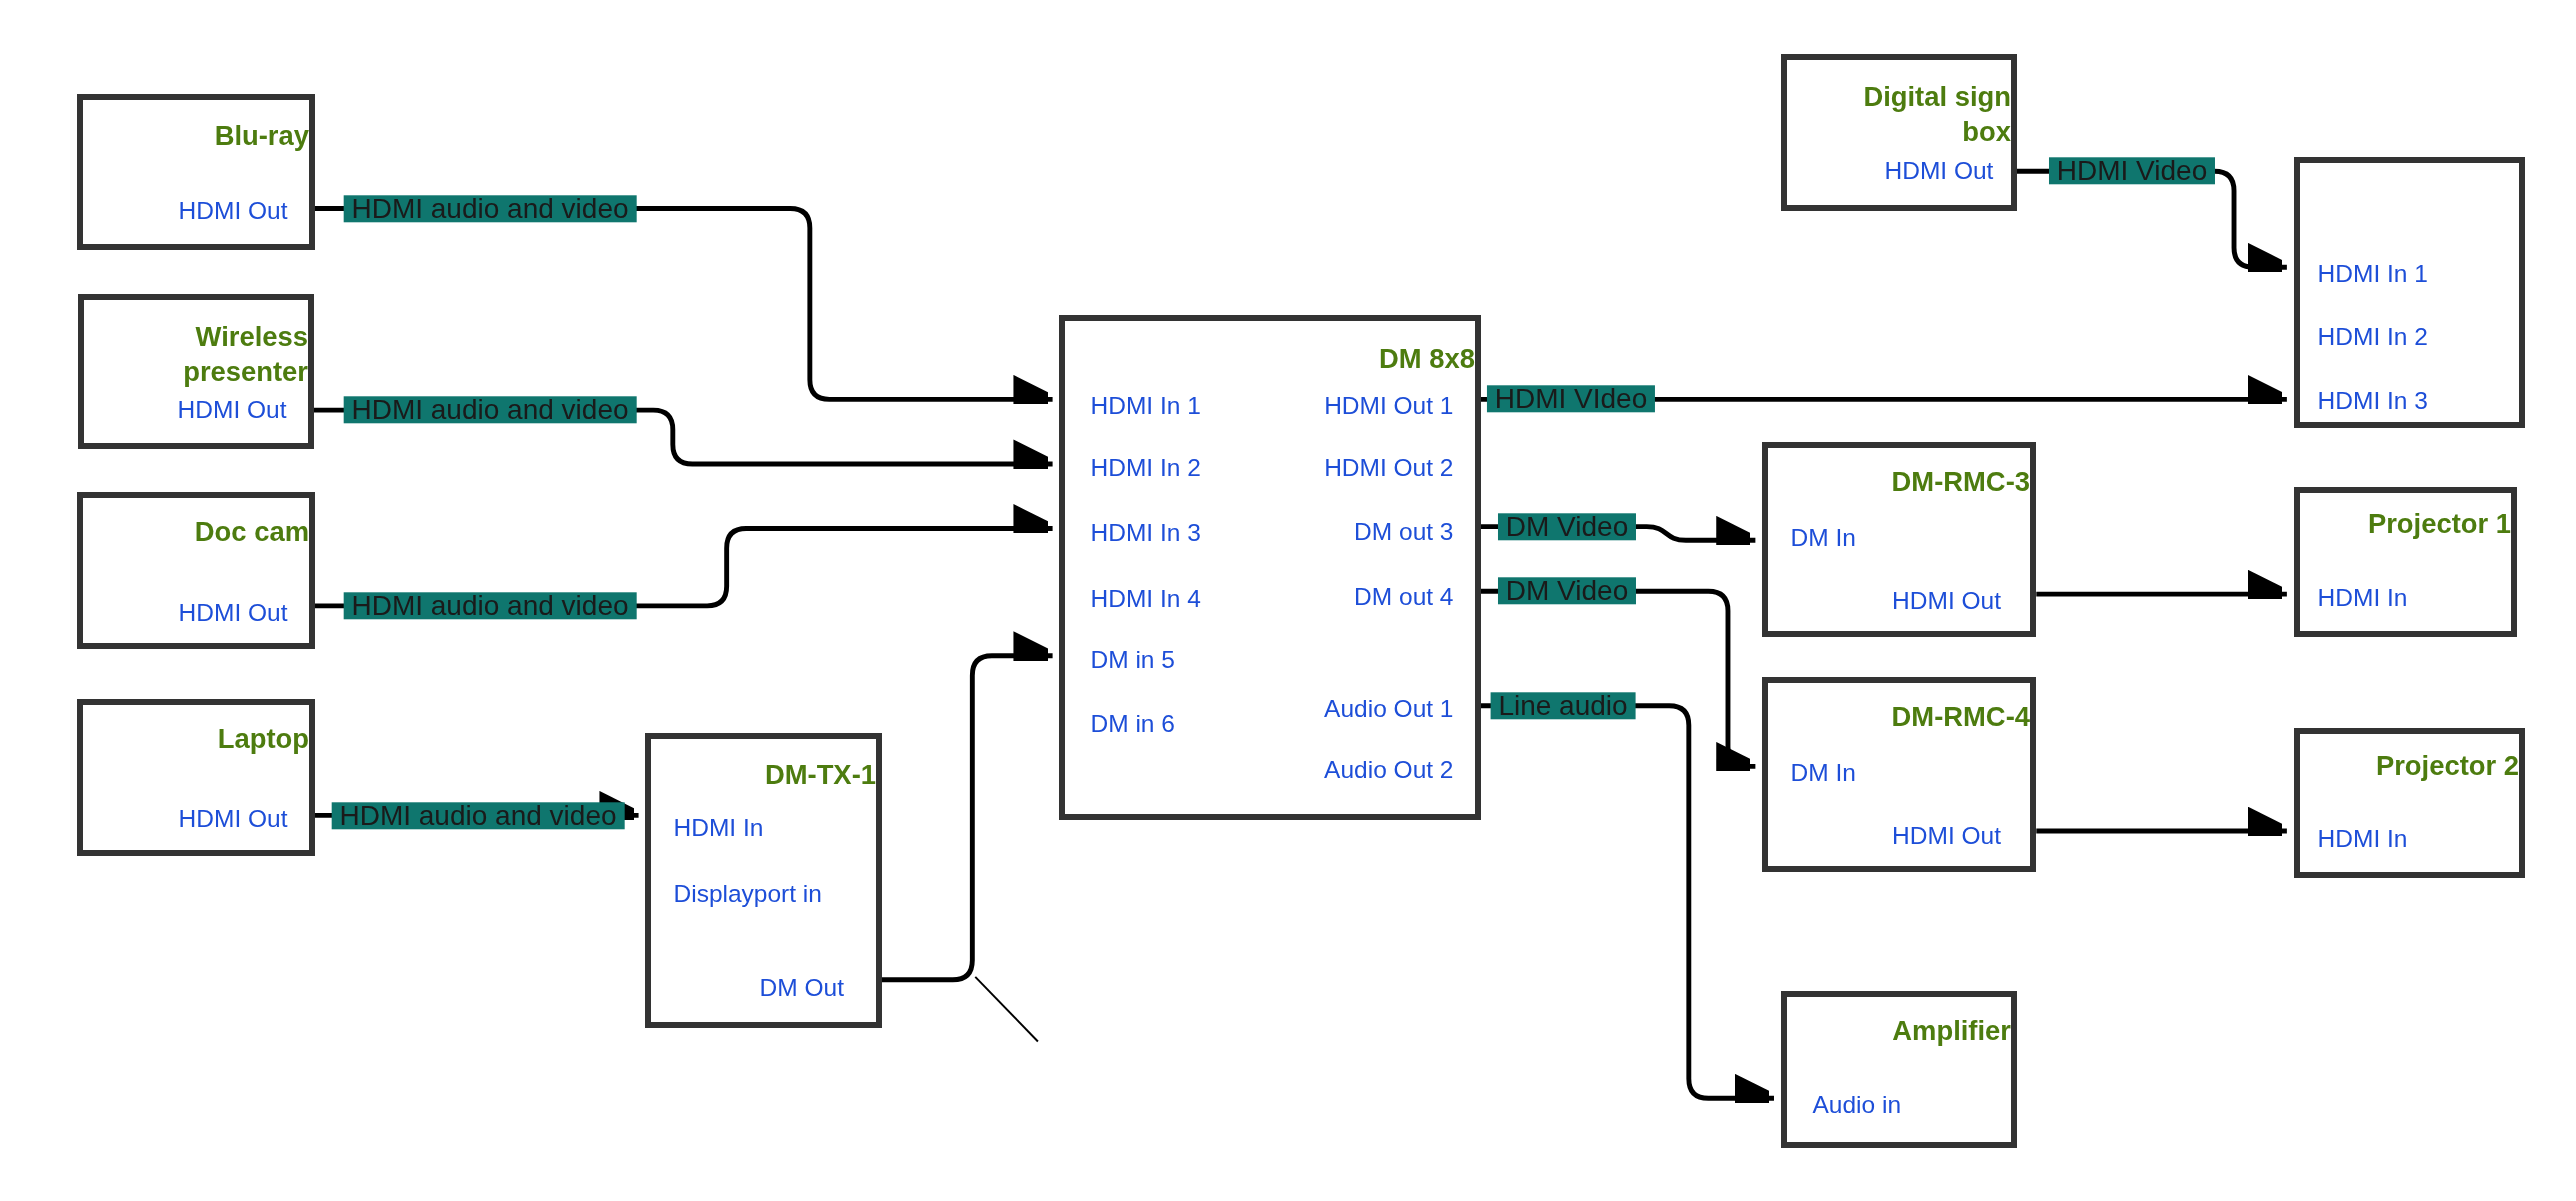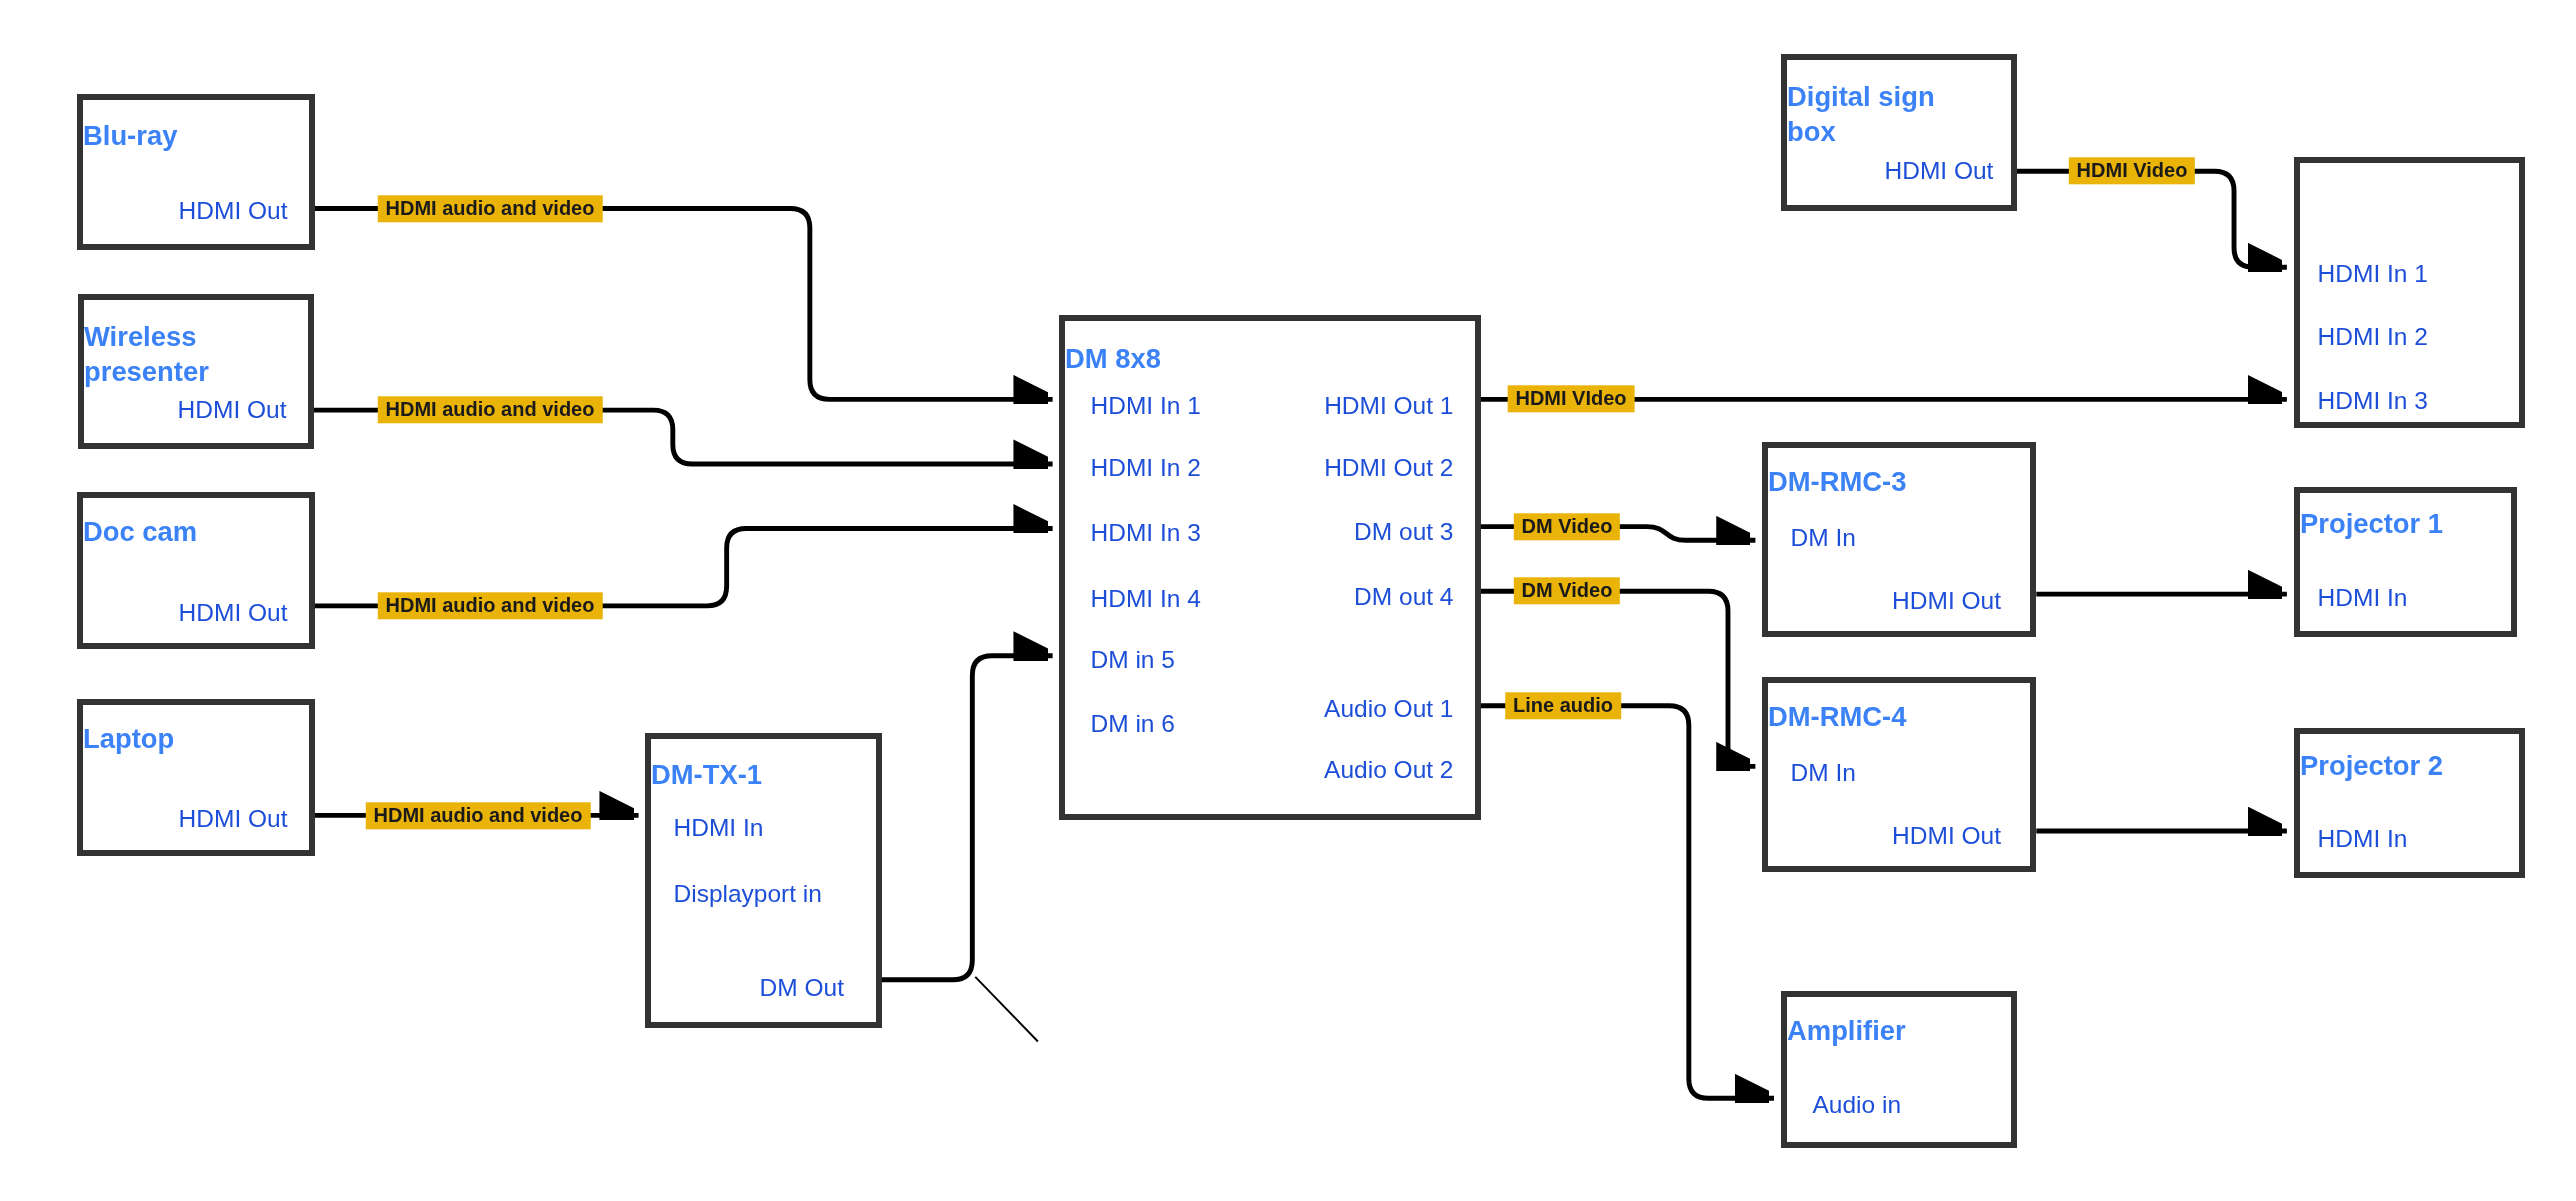--- a/index.html
+++ b/index.html
@@ -6,31 +6,31 @@
   #stage{
     position:relative;width:2576px;height:1201px;background:#ffffff;overflow:hidden;
     font-family:"Liberation Sans",sans-serif;
   }
   #wires{position:absolute;left:0;top:0;z-index:1;}
   .box{
     position:absolute;box-sizing:border-box;border:6.9px solid #333333;background:#ffffff;z-index:2;
   }
   .box.dashed{border:2px dashed #555555;z-index:2;}
   .title{
-    position:absolute;left:0;right:0;text-align:left;font-weight:bold;font-size:27.4px;
-    line-height:35px;color:#3b82f6;white-space:pre-line;
+    position:absolute;left:0;right:0;text-align:right;font-weight:bold;font-size:27.4px;
+    line-height:35px;color:#4d7c0f;white-space:pre-line;
   }
   .port{
     position:absolute;font-size:24.5px;line-height:29px;color:#1d4ed8;white-space:nowrap;
   }
   .port.pl{left:25.5px;}
   .port.pr{right:21.5px;text-align:right;}
   .conn-label{
-    position:absolute;transform:translate(-50%,-50%);background:#eab308;padding:0 7.8px;
-    font-size:20px;line-height:27.4px;color:#1a1a1a;white-space:nowrap;z-index:3;font-weight:bold;
+    position:absolute;transform:translate(-50%,-50%);background:#0f766e;padding:0 7.8px;
+    font-size:28px;line-height:27.4px;color:#1a1a1a;white-space:nowrap;z-index:3;
   }
   .note-text{
     position:absolute;left:0;right:0;top:11.7px;text-align:center;font-size:20.6px;line-height:26.4px;
     color:#222222;padding:0 13.7px;
   }
 </style>
 </head>
 <body>
 
 <div id="stage">

